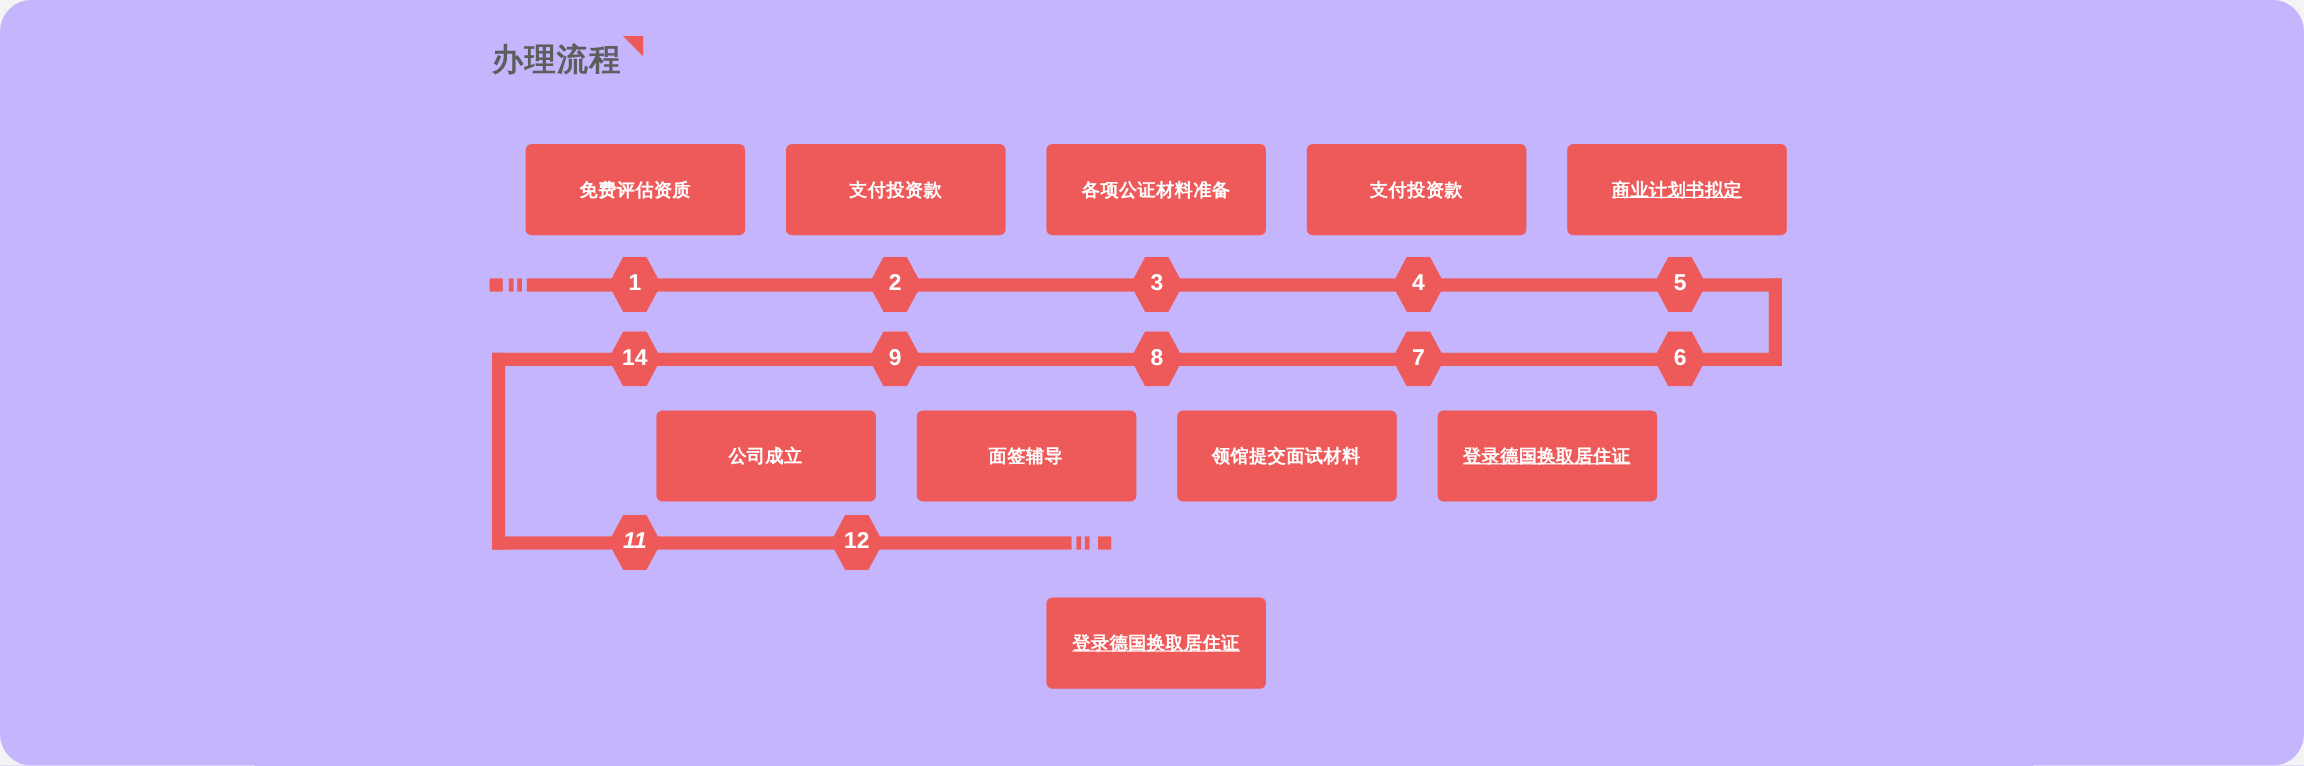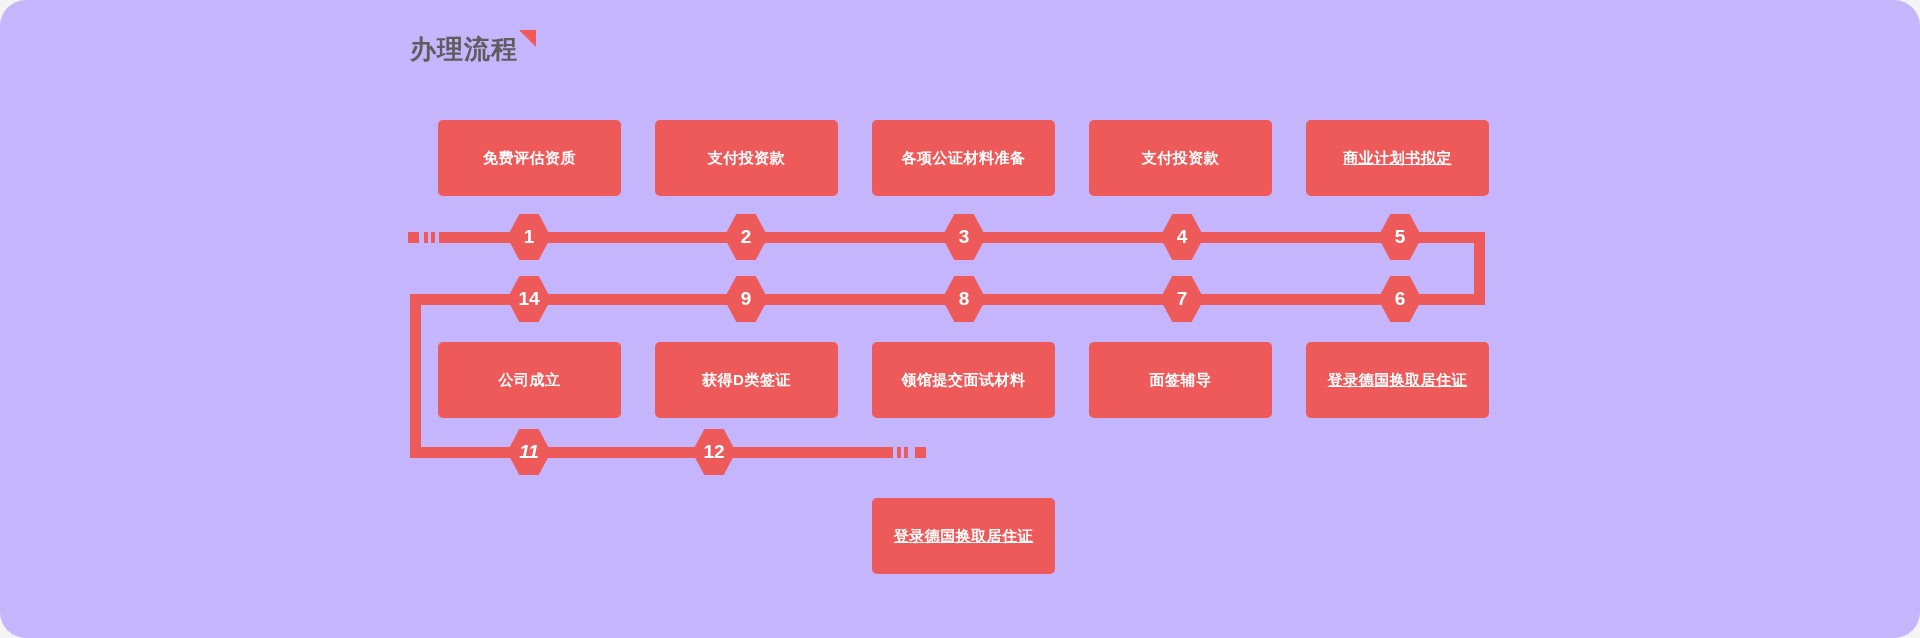--- a/index.html
+++ b/index.html
@@ -215,29 +215,26 @@
     <div class="card">
         <span>商业计划书拟定</span>
       </div>
   </div>
 
   <div class="card-row" id="row-middle">
     <div class="card">
         <span>公司成立</span>
       </div>
     <div class="card">
-        <span>获得D类签证</span>
+        <span>面签辅导</span>
       </div>
     <div class="card">
         <span>领馆提交面试材料</span>
       </div>
     <div class="card">
-        <span>面签辅导</span>
-      </div>
-    <div class="card">
         <span>登录德国换取居住证</span>
       </div>
   </div>
 
   <div class="card-row" id="row-bottom">
     <div class="card">
         <span>登录德国换取居住证</span>
       </div>
   </div>
 

